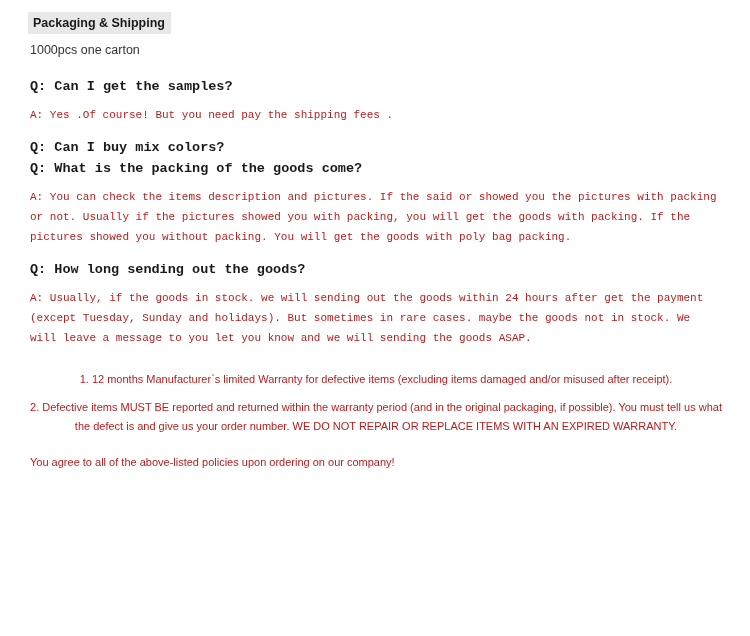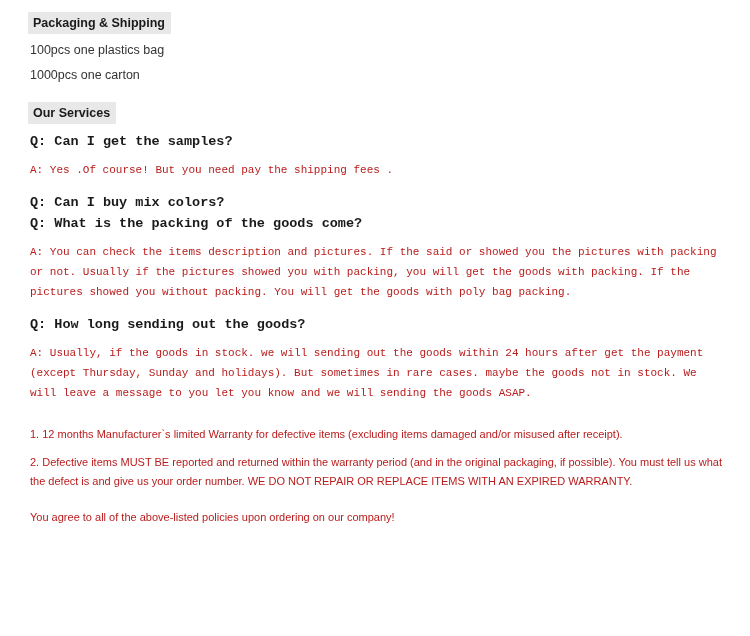--- a/index.html
+++ b/index.html
@@ -45,40 +45,38 @@
     line-height: 20px;
     color: #1a1a1a;
     margin: 0 0 1px 2px;
   }
   .a {
     font-size: 11px;
     line-height: 20px;
     color: #b91c1c;
     margin: 8px 0 0 2px;
   }
-  .a.tight { line-height: 19.5px; }
+  .a.tight { line-height: 19.5px; text-align: center; }
   .spacer-sm { height: 13px; }
   .spacer-xs { height: 7px; }
   .block { margin-bottom: 0; font-family: Liberation Mono, monospace; }
 </style>
 </head>
 <body>
 
 <div class="page">
 
   <div>
     <div class="section-head">Packaging &amp; Shipping</div>
-    <div class="plain-line">100pcs one plastics bag</div>
     <div class="plain-line">1000pcs one carton</div>
   </div>
 
   <div class="gap-1"></div>
 
   <div>
-    <div class="section-head">Our Services</div>
 
     <div class="block">
       <div class="q">Q: Can I get the samples?</div>
       <div class="a">A: Yes .Of course! But you need pay the shipping fees .</div>
     </div>
 
     <div class="spacer-sm"></div>
 
     <div class="block">
       <div class="q">Q: Can I buy mix colors?</div>
@@ -86,21 +84,21 @@
 
     <div class="block">
       <div class="q">Q: What is the packing of the goods come?</div>
       <div class="a">A: You can check the items description and pictures. If the said or showed you the pictures with packing or not. Usually if the pictures showed you with packing, you will get the goods with packing. If the pictures showed you without packing. You will get the goods with poly bag packing.</div>
     </div>
 
     <div class="spacer-sm"></div>
 
     <div class="block">
       <div class="q">Q: How long sending out the goods?</div>
-      <div class="a">A: Usually, if the goods in stock. we will sending out the goods within 24 hours after get the payment (except Thursday, Sunday and holidays). But sometimes in rare cases. maybe the goods not in stock. We will leave a message to you let you know and we will sending the goods ASAP.</div>
+      <div class="a">A: Usually, if the goods in stock. we will sending out the goods within 24 hours after get the payment (except Tuesday, Sunday and holidays). But sometimes in rare cases. maybe the goods not in stock. We will leave a message to you let you know and we will sending the goods ASAP.</div>
     </div>
 
     <div class="block">
     </div>
   </div>
 
   <div class="gap-2"></div>
 
   <div>
     <div class="a tight">1. 12 months Manufacturer`s limited Warranty for defective items (excluding items damaged and/or misused after receipt).</div>

